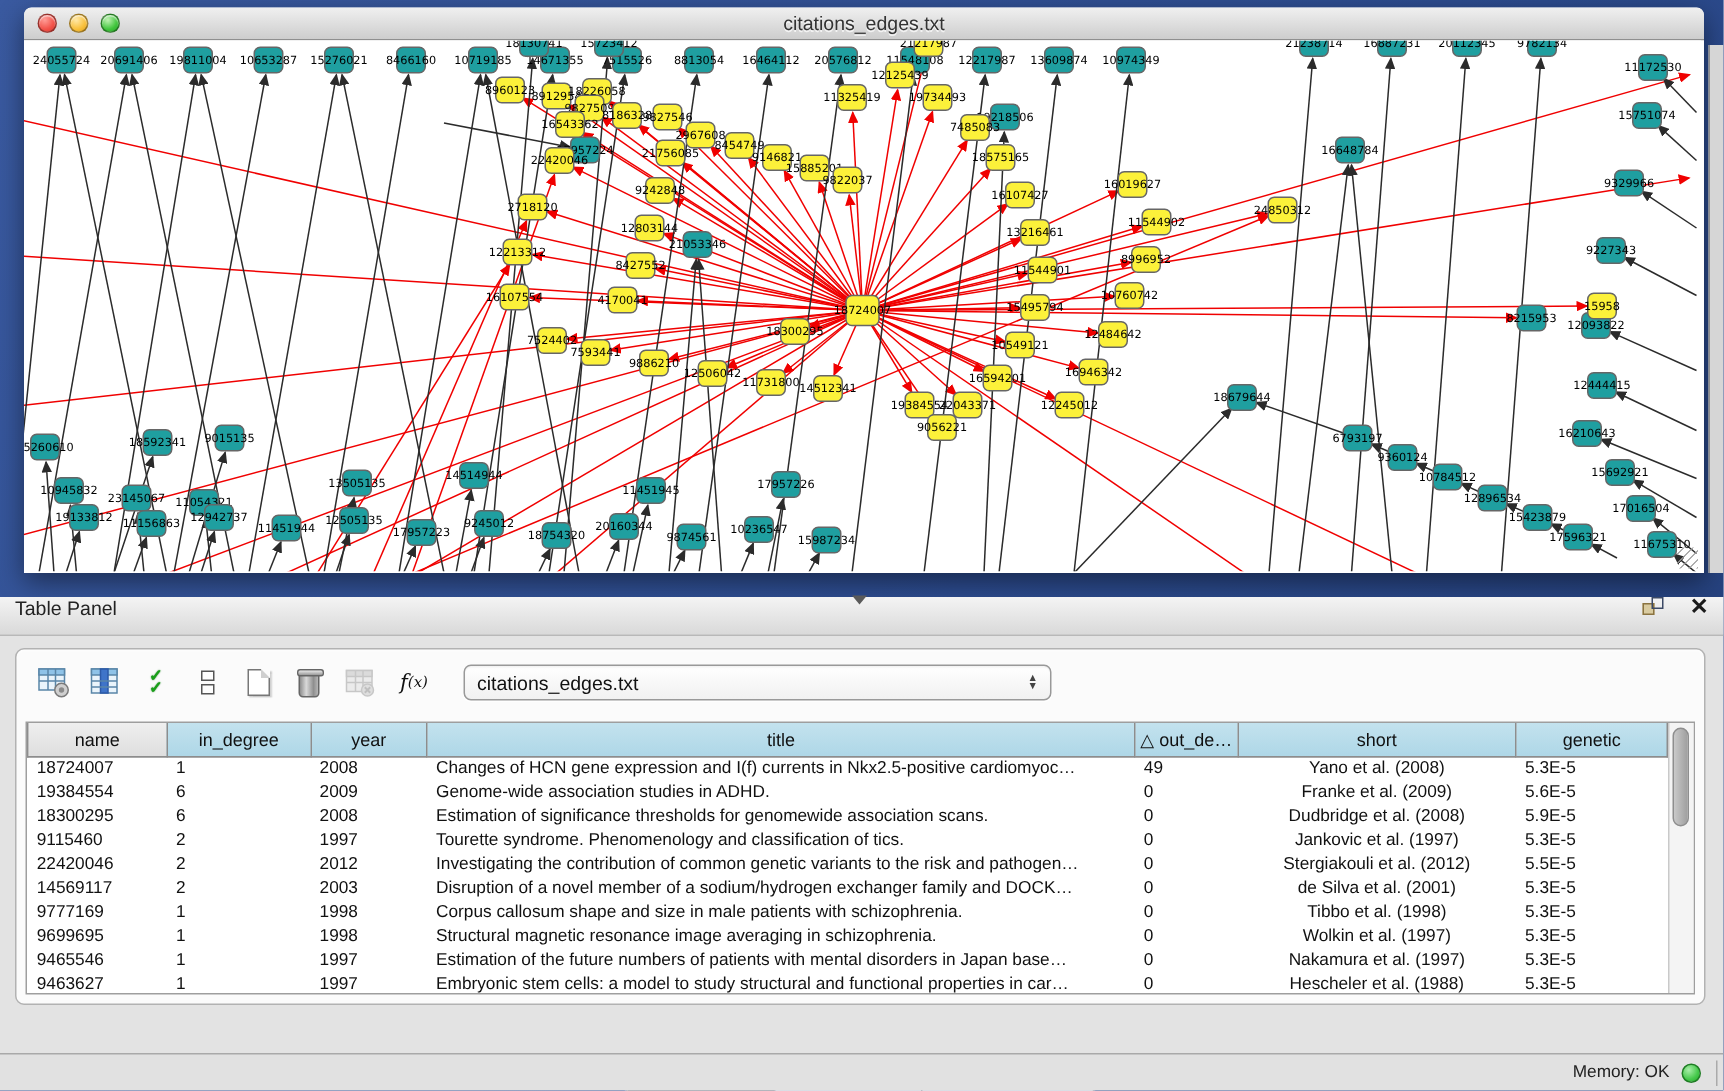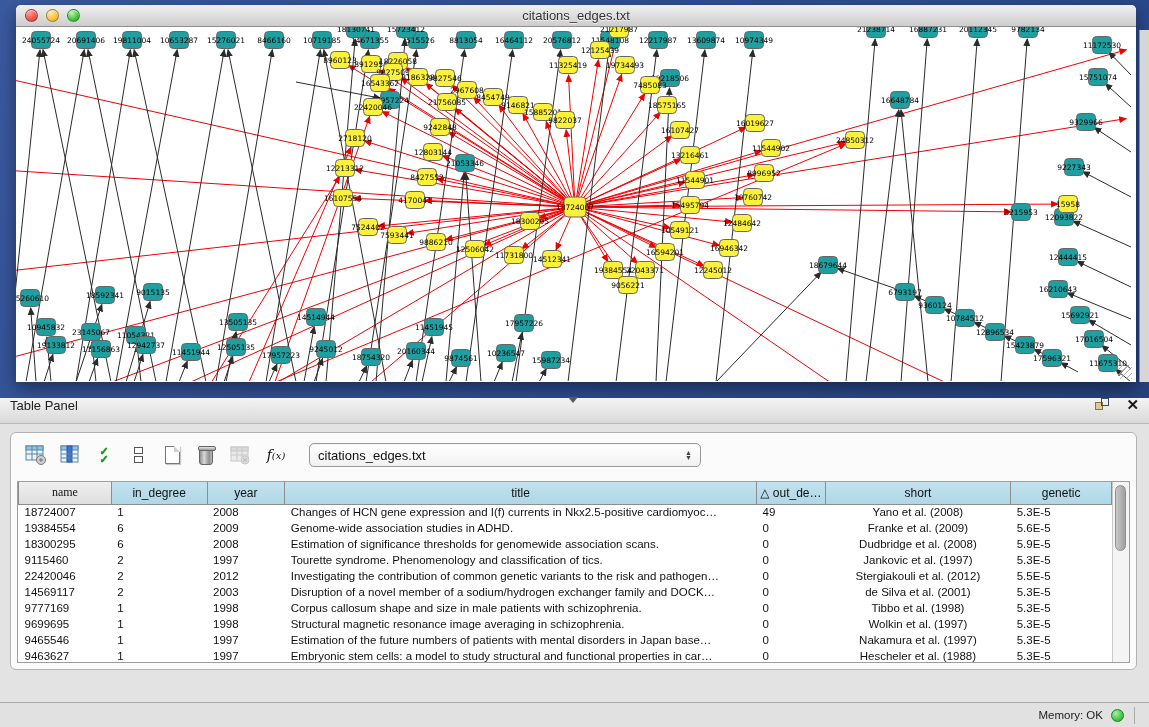--- a/index.html
+++ b/index.html
@@ -71,39 +71,39 @@
     border:1px solid #999; border-radius:5px; display:flex; align-items:center; padding:0 8px; cursor:pointer;
     box-shadow:0 1px 1px rgba(255,255,255,.9), inset 0 1px 1px rgba(0,0,0,.05); }
   .combo .combo-text { flex:1; font-size:13px; color:#111; }
   .combo .stepper { display:flex; flex-direction:column; align-items:center; line-height:5px; color:#444; font-size:7px; }
 
   
   .grid-wrap { position:absolute; left:6px; right:6px; top:48px; bottom:6px; background:#fff; border:1px solid #9e9e9e; display:flex; }
   table.grid { border-collapse:collapse; table-layout:fixed; width:1096px; font-size:11.5px; color:#111; }
   table.grid th { height:22px; font-weight:normal; font-size:12px; text-align:center;
      background:linear-gradient(#c3e2ee,#aed7e7); border:1px solid #8d8d8d; border-top:none; }
-  table.grid th.first { background:linear-gradient(#efefef,#dedede);font-family:Liberation Serif, serif; }
+  table.grid th.first { background:linear-gradient(#efefef,#dedede); }
   table.grid td { height:16px; padding:0 6px; white-space:nowrap; overflow:hidden; text-overflow:ellipsis; }
   table.grid td.c { text-align:center; }
   .vscroll { width:17px; background:#f4f4f4; border-left:1px solid #c9c9c9; position:relative; }
   .vscroll .thumb { position:absolute; left:2px; top:3px; width:11px; height:66px; background:linear-gradient(90deg,#c9c9c9,#9f9f9f);
      border-radius:6px; border:1px solid #8e8e8e; }
 
   
   .tabs { position:absolute; left:0; right:0; top:274px; display:flex; justify-content:center; }
   .seg { display:flex; border:1px solid #9b9b9b; border-radius:5px; overflow:hidden; background:#fff;
      box-shadow:0 1px 1px rgba(255,255,255,.8); }
   .seg .tab { padding:3px 16px; font-size:13px; color:#222; background:linear-gradient(#ffffff,#f0f0f0);
      border-right:1px solid #9b9b9b; cursor:pointer; }
   .seg .tab:last-child { border-right:none; }
   .seg .tab.active { background:linear-gradient(#9a9a9a,#858585); color:#f4f4f4; text-shadow:0 -1px 0 rgba(0,0,0,.25); }
 
   
   .status-bar { position:absolute; left:0; top:702px; width:1149px; height:25px; background:#e1e1e1;
-    border-top:1px solid #a9a9a9; display:flex; align-items:center; justify-content:flex-end; padding-right:14px; }
+    border-top:1px solid #a9a9a9; display:flex; align-items:center; justify-content:flex-end; padding-right:4px; }
   .status-bar .mem { font-size:11.5px; color:#222; margin-right:8px; }
   .mem-dot { width:13px; height:13px; border-radius:50%; border:1px solid #1f7d24;
     background:radial-gradient(circle at 35% 30%,#a9eea9,#44c84a 60%,#2aa32e); margin-right:10px; }
   .status-div { width:1px; height:17px; background:#aaa; }
 </style>
 </head>
 <body>
 
 <div class="app">
 

